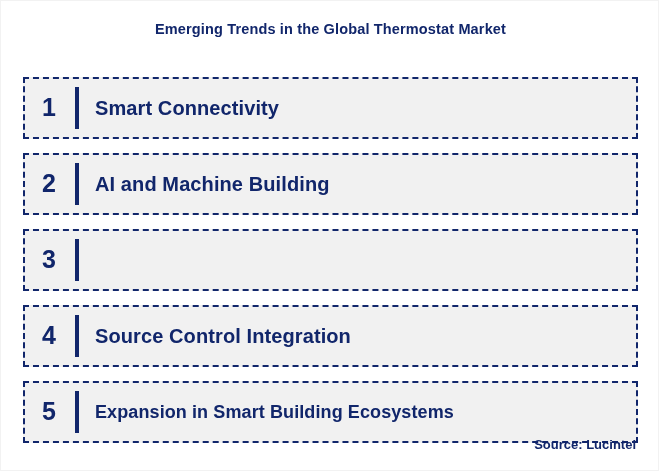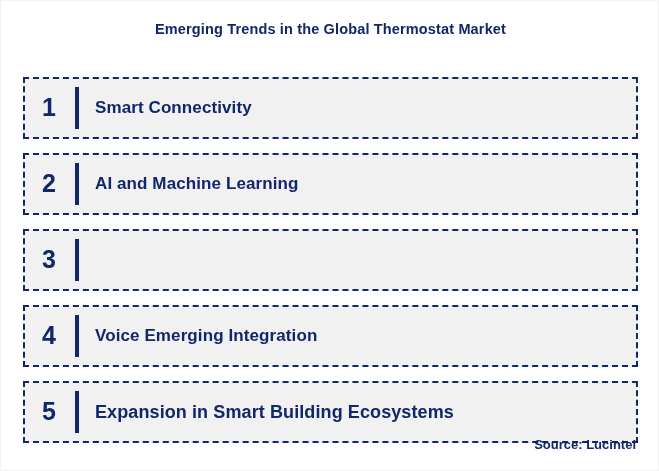--- a/index.html
+++ b/index.html
@@ -68,21 +68,21 @@
   .rank-divider {
     flex: 0 0 4px;
     width: 4px;
     height: 42px;
     background: #11266b;
     margin-left: 2px;
   }
   .trend-label {
     flex: 1 1 auto;
     padding-left: 16px;
-    font-size: 17px;
+    font-size: 20px;
     font-weight: bold;
     color: #11266b;
     letter-spacing: 0.1px;
     white-space: nowrap;
   }
   .trend-row.emphasis .trend-label {
     font-size: 18px;
   }
   #source-note {
     position: absolute;
@@ -106,32 +106,32 @@
 
     <div class="trend-row">
       <div class="rank-number">1</div>
       <div class="rank-divider"></div>
       <div class="trend-label">Smart Connectivity</div>
     </div>
 
     <div class="trend-row">
       <div class="rank-number">2</div>
       <div class="rank-divider"></div>
-      <div class="trend-label">AI and Machine Learning</div>
+      <div class="trend-label">AI and Machine Building</div>
     </div>
 
     <div class="trend-row">
       <div class="rank-number">3</div>
       <div class="rank-divider"></div>
     </div>
 
     <div class="trend-row">
       <div class="rank-number">4</div>
       <div class="rank-divider"></div>
-      <div class="trend-label">Voice Emerging Integration</div>
+      <div class="trend-label">Source Control Integration</div>
     </div>
 
     <div class="trend-row emphasis">
       <div class="rank-number">5</div>
       <div class="rank-divider"></div>
       <div class="trend-label">Expansion in Smart Building Ecosystems</div>
     </div>
 
   </div>
 

